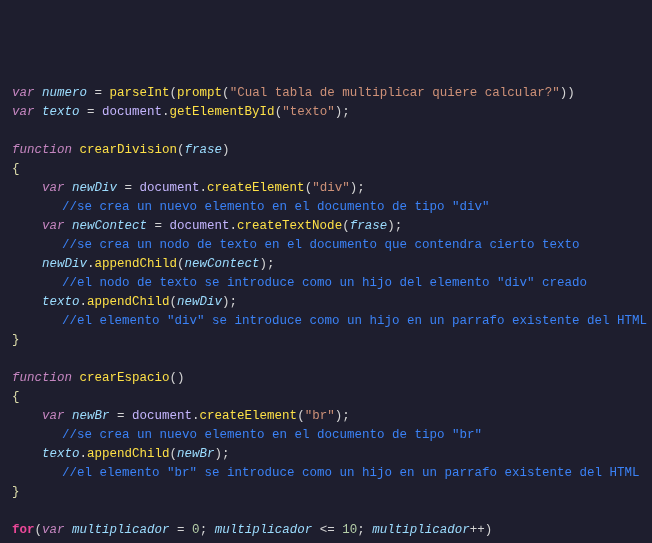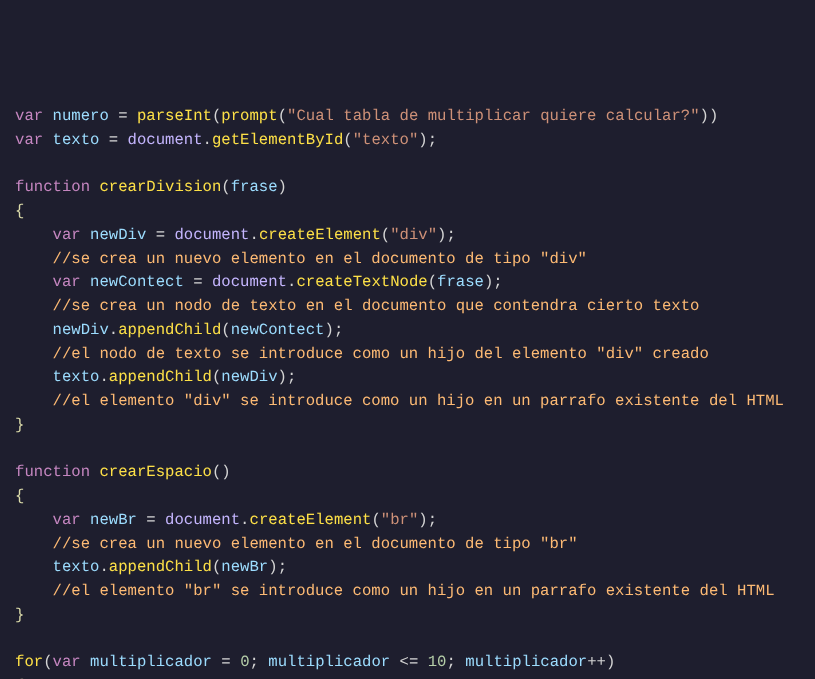--- a/index.html
+++ b/index.html
@@ -9,31 +9,31 @@
     font-family: Consolas, 'Courier New', monospace;
     font-size: 12.5px;
     line-height: 19px;
     color: #d4d4d4;
     white-space: pre;
     overflow: hidden;
     width: 652px;
     height: 543px;
     box-sizing: border-box;
   }
-  .kw-decl { color: #c586c0; }      
-  .kw-ctrl { color: #fde047; }      
-  .ident   { color: #9cdcfe; }      
+  .kw-decl { color: #c586c0; font-style: italic; }      
+  .kw-ctrl { color: #ec4899; font-weight: bold; }      
+  .ident   { color: #9cdcfe; font-style: italic; }      
   .func    { color: #fde047; }      
   .obj     { color: #c4b5fd; }      
   .str     { color: #ce9178; }      
   .num     { color: #b5cea8; }      
   .op      { color: #d4d4d4; }      
   .punct   { color: #d4d4d4; }      
   .brace   { color: #dcdcaa; }      
-  .comment { color: #fdba74; }      
+  .comment { color: #3b82f6; margin-left: 20px; }      
   .paren   { color: #d4d4d4; }
   .line { display: block; }
 </style>
 </head>
 <body>
 
 
 
 <div><span class="line"><span class="kw-decl">var</span> <span class="ident">numero</span><span class="op"> = </span><span class="func">parseInt</span><span class="paren">(</span><span class="func">prompt</span><span class="paren">(</span><span class="str">"Cual tabla de multiplicar quiere calcular?"</span><span class="paren">))</span></span><span class="line"><span class="kw-decl">var</span> <span class="ident">texto</span><span class="op"> = </span><span class="obj">document</span><span class="punct">.</span><span class="func">getElementById</span><span class="paren">(</span><span class="str">"texto"</span><span class="paren">)</span><span class="punct">;</span></span><span class="line"> </span><span class="line"><span class="kw-decl">function</span> <span class="func">crearDivision</span><span class="paren">(</span><span class="ident">frase</span><span class="paren">)</span></span><span class="line"><span class="brace">{</span></span><span class="line">    <span class="kw-decl">var</span> <span class="ident">newDiv</span><span class="op"> = </span><span class="obj">document</span><span class="punct">.</span><span class="func">createElement</span><span class="paren">(</span><span class="str">"div"</span><span class="paren">)</span><span class="punct">;</span></span><span class="line">    <span class="comment">//se crea un nuevo elemento en el documento de tipo "div"</span></span><span class="line">    <span class="kw-decl">var</span> <span class="ident">newContect</span><span class="op"> = </span><span class="obj">document</span><span class="punct">.</span><span class="func">createTextNode</span><span class="paren">(</span><span class="ident">frase</span><span class="paren">)</span><span class="punct">;</span></span><span class="line">    <span class="comment">//se crea un nodo de texto en el documento que contendra cierto texto</span></span><span class="line">    <span class="ident">newDiv</span><span class="punct">.</span><span class="func">appendChild</span><span class="paren">(</span><span class="ident">newContect</span><span class="paren">)</span><span class="punct">;</span></span><span class="line">    <span class="comment">//el nodo de texto se introduce como un hijo del elemento "div" creado</span></span><span class="line">    <span class="ident">texto</span><span class="punct">.</span><span class="func">appendChild</span><span class="paren">(</span><span class="ident">newDiv</span><span class="paren">)</span><span class="punct">;</span></span><span class="line">    <span class="comment">//el elemento "div" se introduce como un hijo en un parrafo existente del HTML</span></span><span class="line"><span class="brace">}</span></span><span class="line"> </span><span class="line"><span class="kw-decl">function</span> <span class="func">crearEspacio</span><span class="paren">()</span></span><span class="line"><span class="brace">{</span></span><span class="line">    <span class="kw-decl">var</span> <span class="ident">newBr</span><span class="op"> = </span><span class="obj">document</span><span class="punct">.</span><span class="func">createElement</span><span class="paren">(</span><span class="str">"br"</span><span class="paren">)</span><span class="punct">;</span></span><span class="line">    <span class="comment">//se crea un nuevo elemento en el documento de tipo "br"</span></span><span class="line">    <span class="ident">texto</span><span class="punct">.</span><span class="func">appendChild</span><span class="paren">(</span><span class="ident">newBr</span><span class="paren">)</span><span class="punct">;</span></span><span class="line">    <span class="comment">//el elemento "br" se introduce como un hijo en un parrafo existente del HTML</span></span><span class="line"><span class="brace">}</span></span><span class="line"> </span><span class="line"><span class="kw-ctrl">for</span><span class="paren">(</span><span class="kw-decl">var</span> <span class="ident">multiplicador</span><span class="op"> = </span><span class="num">0</span><span class="punct">; </span><span class="ident">multiplicador</span><span class="op"> &lt;= </span><span class="num">10</span><span class="punct">; </span><span class="ident">multiplicador</span><span class="op">++</span><span class="paren">)</span></span><span class="line"><span class="brace">{</span></span></div>
 

